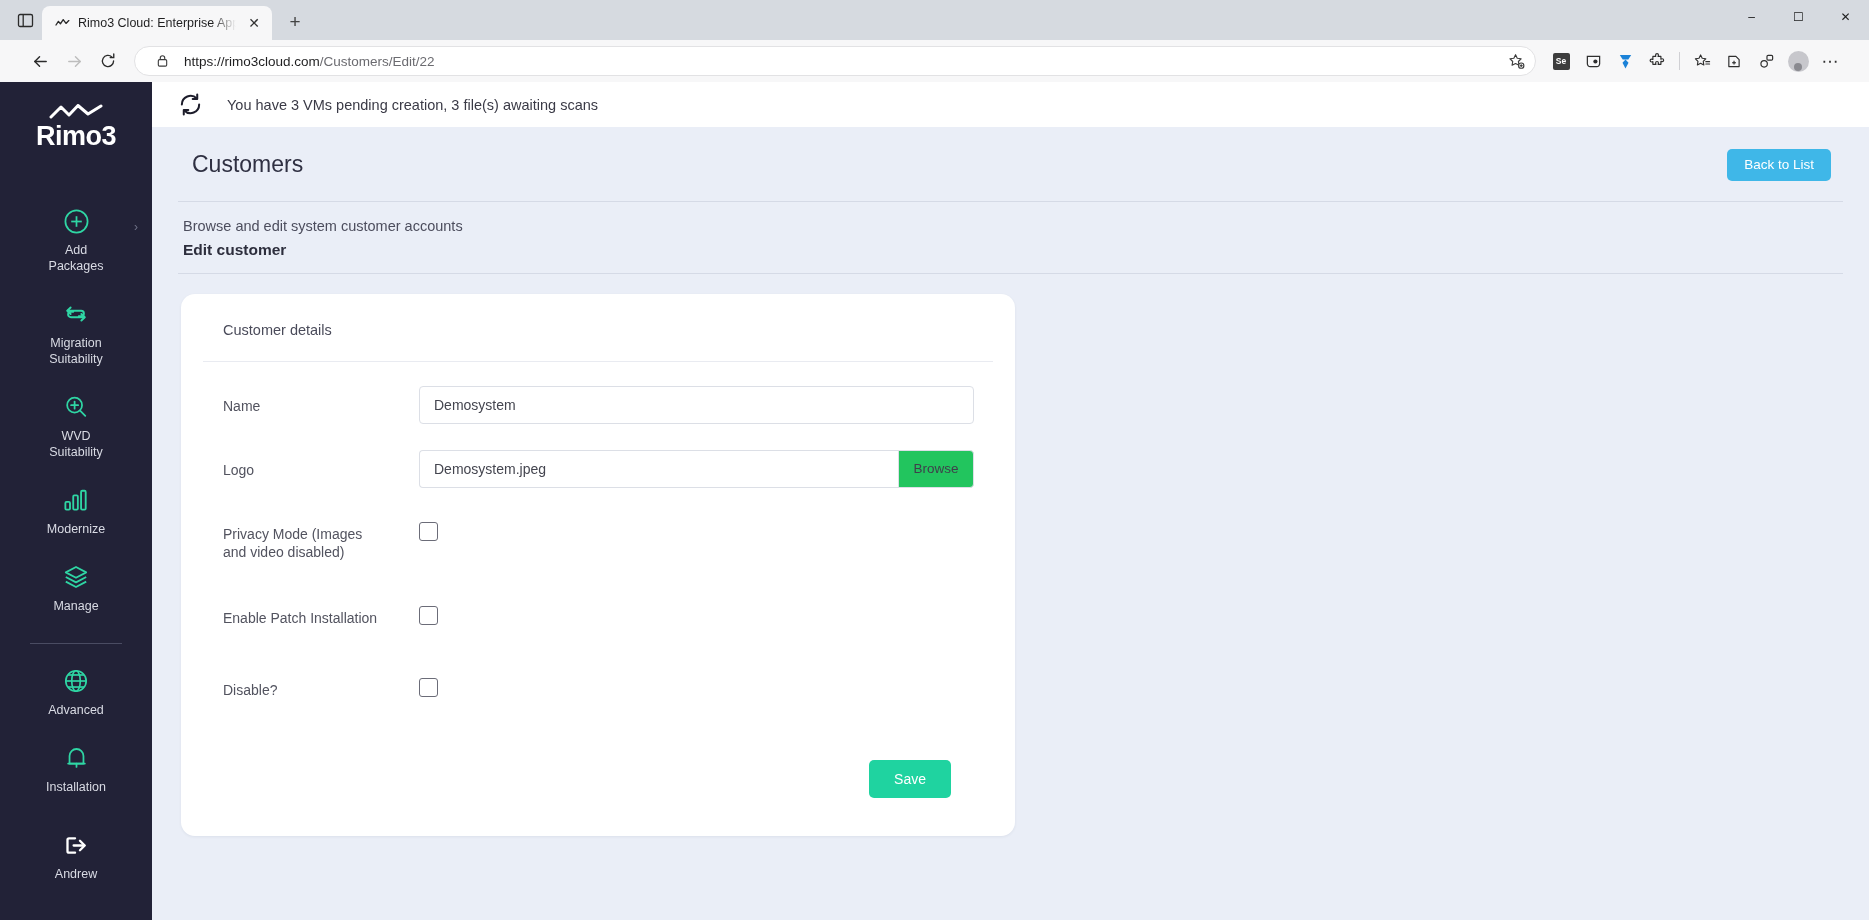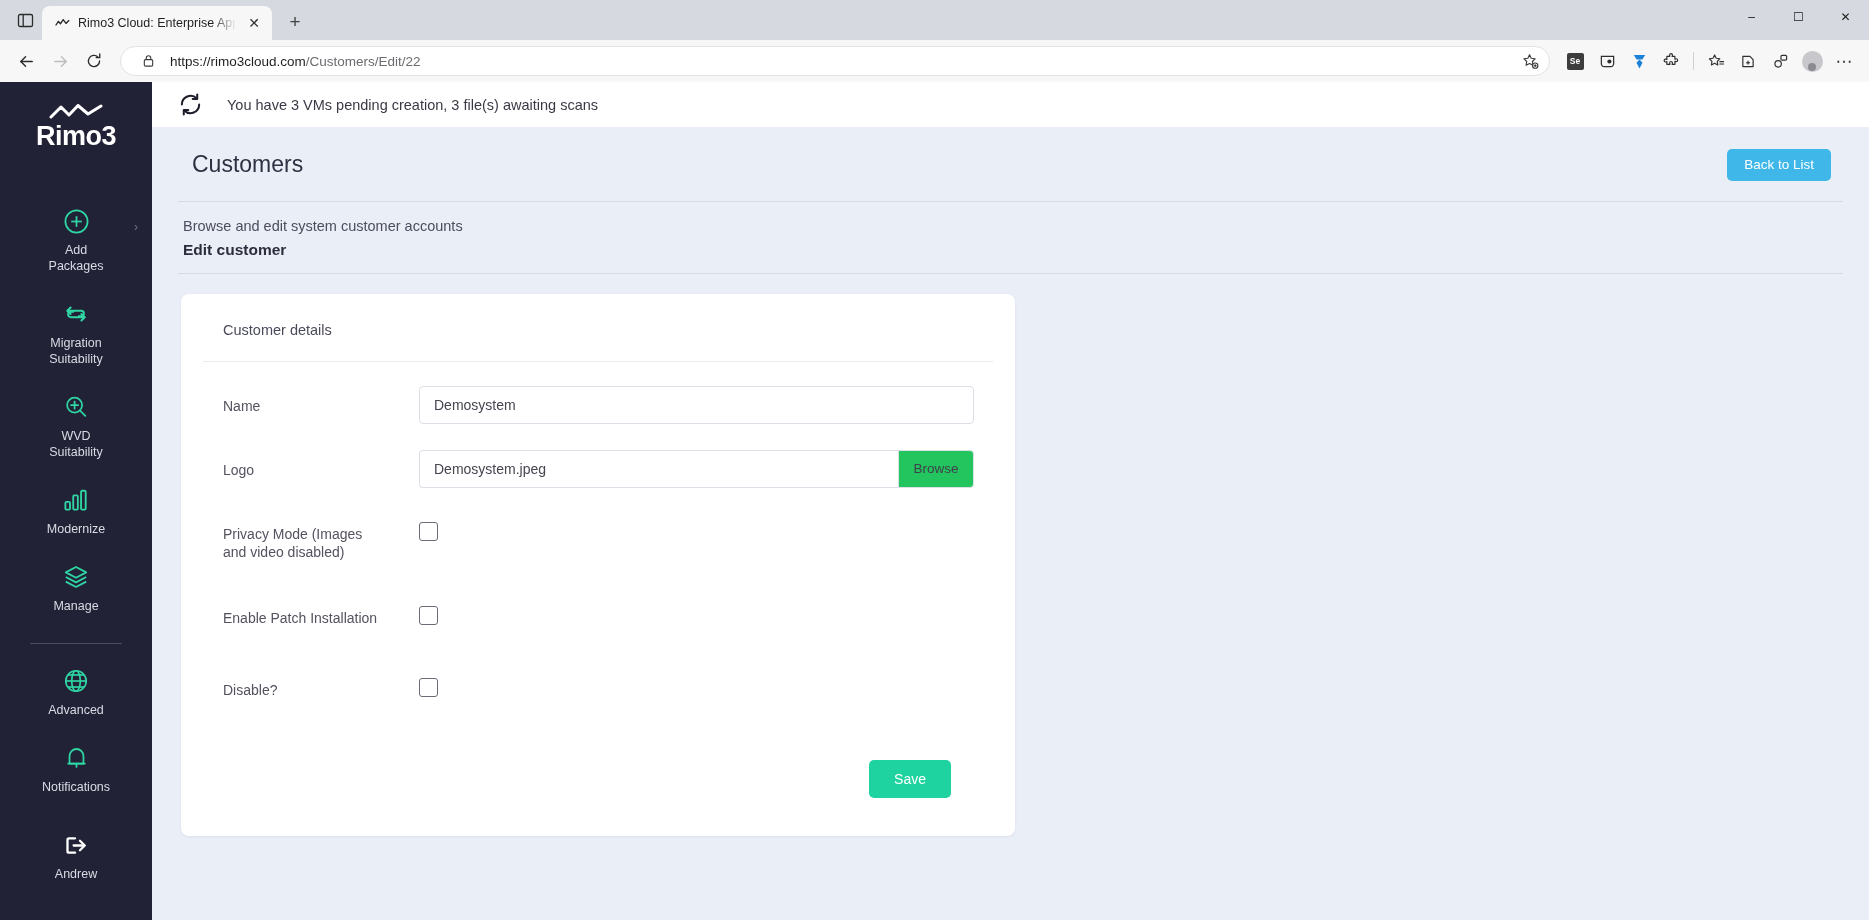--- a/index.html
+++ b/index.html
@@ -43,21 +43,21 @@
     justify-content: center; font-size: 19px; color: #444; border-radius: 5px; flex: none;
   }
   .win-controls { position: absolute; right: 0; top: 0; height: 34px; display: flex; }
   .win-btn {
     width: 47px; height: 34px; display: flex; align-items: center; justify-content: center;
     font-size: 12px; color: #1a1a1a;
   }
 
   .toolbar {
     height: 42px; background: #f7f7f8; display: flex; align-items: center;
-    padding: 0 10px; gap: 2px; flex: none;
+    padding: 0 24px; gap: 2px; flex: none;
   }
   .nav-btn {
     width: 32px; height: 32px; border-radius: 5px; display: flex; align-items: center;
     justify-content: center; color: #2b2b2b; flex: none;
   }
   .nav-btn.disabled { color: #bdbdbd; }
 
   .omnibox {
     flex: 1; height: 30px; background: #ffffff; border-radius: 15px; display: flex;
     align-items: center; padding: 0 6px 0 14px; margin: 0 8px; gap: 9px;
@@ -133,21 +133,21 @@
     border-radius: 5px; padding: 9px 17px; line-height: 1; cursor: pointer;
   }
 
   .hr { height: 1px; background: #d5dae6; margin: 0 26px; }
 
   .subhead { padding: 16px 26px 14px 31px; }
   .subhead-desc { font-size: 14.5px; color: #4c4d5d; margin-bottom: 7px; }
   .subhead-title { font-size: 15.5px; color: #2d2e3d; font-weight: bold; }
 
   .card {
-    background: #ffffff; margin: 20px 0 8px 29px; width: 834px; border-radius: 8px;
+    background: #ffffff; margin: 20px 0 8px 29px; width: 834px; border-radius: 14px;
     box-shadow: 0 1px 3px rgba(40,50,80,0.07); padding: 0 0 38px 0;
   }
   .card-head { padding: 27px 0 22px 42px; }
   .card-head-title { font-size: 14.5px; color: #4a4b5a; }
   .card-divider { height: 1px; background: #e9ebf1; margin: 0 22px; }
 
   .form { padding: 24px 42px 0 42px; }
   .form-row { display: flex; align-items: flex-start; margin-bottom: 10px; min-height: 54px; }
   .form-label {
     width: 196px; flex: none; font-size: 14px; color: #52535f; line-height: 1.35;
@@ -393,21 +393,21 @@
       </div>
 
       <div class="nav-item">
         <span class="nav-icon">
           <svg width="25" height="26" viewBox="0 0 26 28" fill="none" stroke="currentColor" stroke-width="1.9" stroke-linejoin="round" stroke-linecap="round">
             <path d="M5.5 20V11.8a7.5 7.5 0 0 1 15 0V20z"></path>
             <line x1="4" y1="20" x2="22" y2="20"></line>
             <line x1="13" y1="20" x2="13" y2="23.6"></line>
           </svg>
         </span>
-        <span class="nav-label">Notifications</span>
+        <span class="nav-label">Installation</span>
       </div>
 
       <div class="nav-item" style="margin-top:10px;">
         <span class="nav-icon white">
           <svg width="25" height="23" viewBox="0 0 26 24" fill="none" stroke="currentColor" stroke-width="2.4" stroke-linejoin="round" stroke-linecap="round">
             <path d="M11.5 4.5H5.2a1.6 1.6 0 0 0-1.6 1.6v11.8a1.6 1.6 0 0 0 1.6 1.6h6.3"></path>
             <line x1="10" y1="12" x2="21" y2="12"></line>
               <polyline points="16.6,7 21.6,12 16.6,17"></polyline>
           </svg>
         </span>

